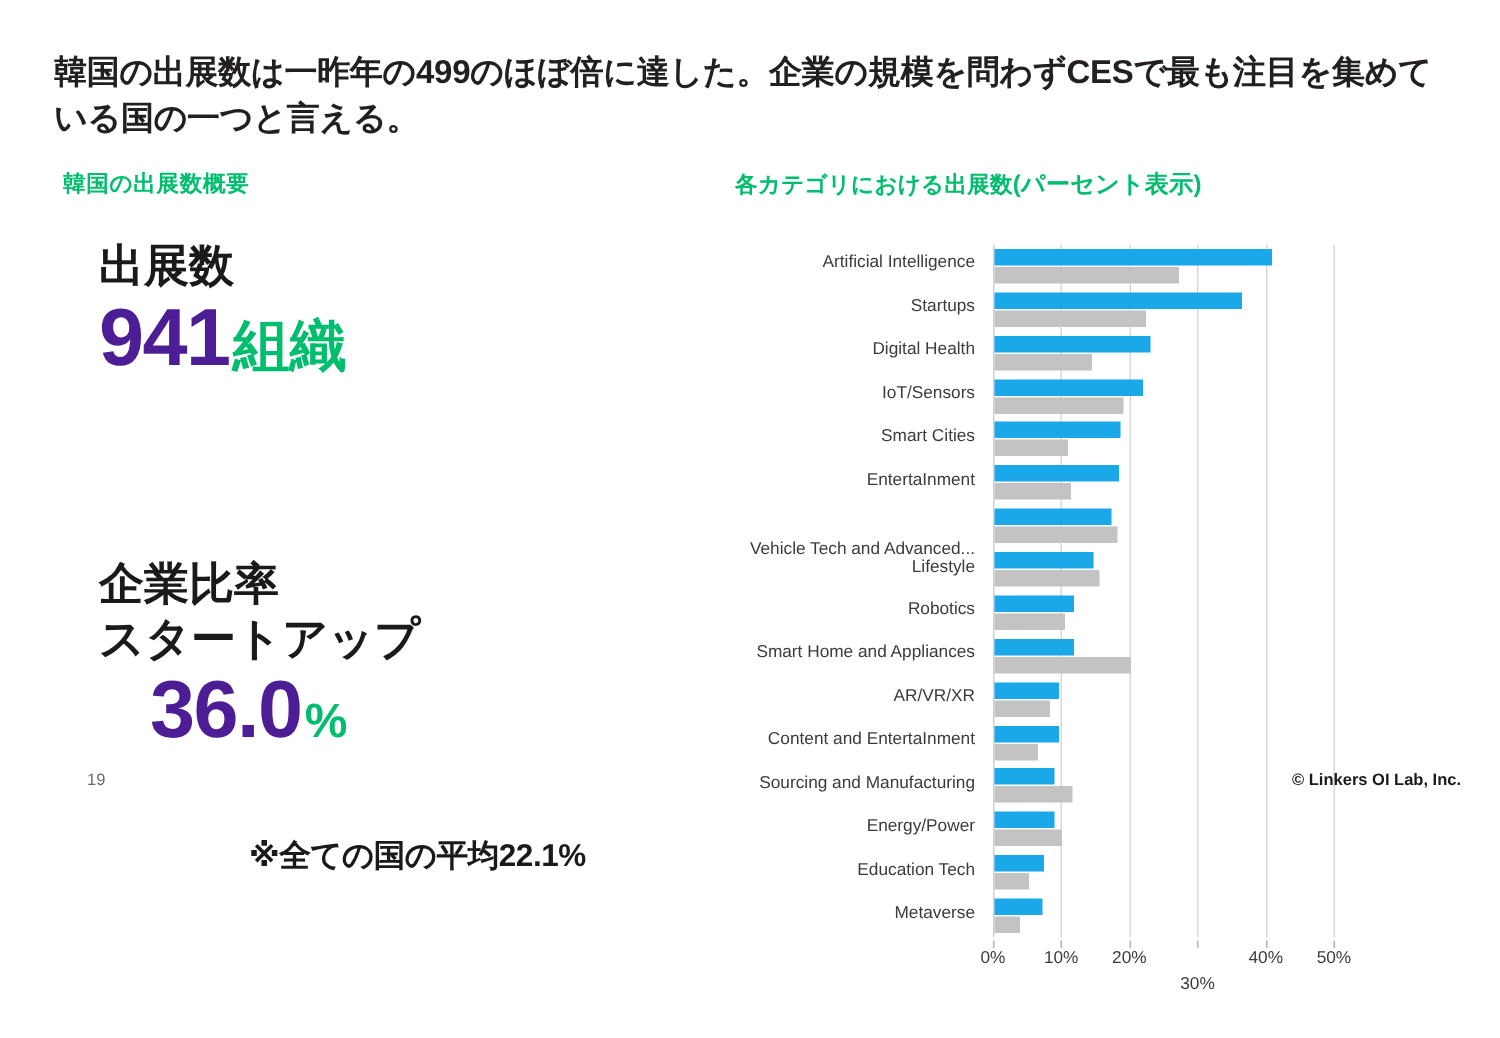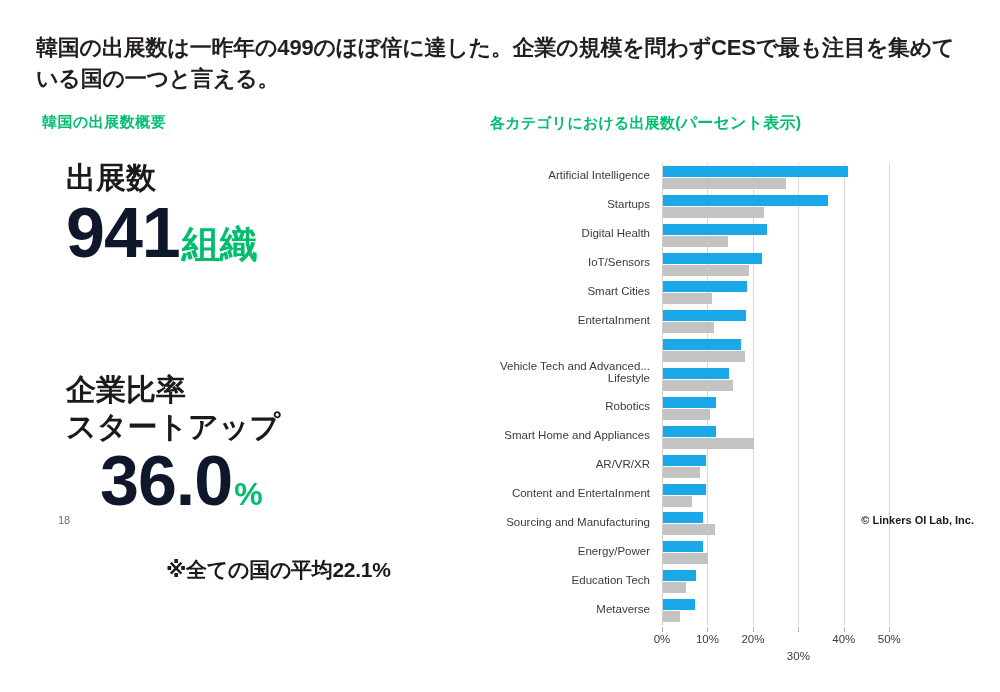--- a/index.html
+++ b/index.html
@@ -26,21 +26,21 @@
   }
   .stat-block { position: absolute; }
   .stat-label {
     font-size: 30px; font-weight: bold; color: #1a1a1a;
     line-height: 1.22; letter-spacing: 0px;
   }
   .stat-value-row {
     display: flex; align-items: baseline; margin-top: 2px;
   }
   .stat-number {
-    font-size: 70px; font-weight: bold; color: #0f172a;
+    font-size: 54px; font-weight: bold; color: #4c1d95;
     line-height: 0.98; letter-spacing: -1px;
   }
   .stat-unit {
     font-size: 38px; font-weight: bold; color: #00BE6E;
     line-height: 1; margin-left: 2px;
   }
   .stat-unit.small { font-size: 32px; }
   .stat-note {
     position: absolute; font-size: 21px; font-weight: bold; color: #1a1a1a;
     letter-spacing: -0.3px;
@@ -215,16 +215,16 @@
         <div class="bar all" style="left: 1px; width: 51.8182px; top: 361.438px; background: rgb(195, 195, 195);"></div>
         <div class="bar kr" style="left: 1px; width: 40px; top: 378.312px; background: rgb(27, 168, 232);"></div>
         <div class="bar all" style="left: 1px; width: 44.5455px; top: 390.312px; background: rgb(195, 195, 195);"></div>
         <div class="bar kr" style="left: 1px; width: 33.1818px; top: 407.188px; background: rgb(27, 168, 232);"></div>
         <div class="bar all" style="left: 1px; width: 23.1818px; top: 419.188px; background: rgb(195, 195, 195);"></div>
         <div class="bar kr" style="left: 1px; width: 32.2727px; top: 436.062px; background: rgb(27, 168, 232);"></div>
         <div class="bar all" style="left: 1px; width: 16.8182px; top: 448.062px; background: rgb(195, 195, 195);"></div>
       </div>
   </div>
 
-  <div class="page-number">18</div>
+  <div class="page-number">19</div>
   <div class="copyright">© Linkers OI Lab, Inc.</div>
 
 </div>
 
 </body></html>

